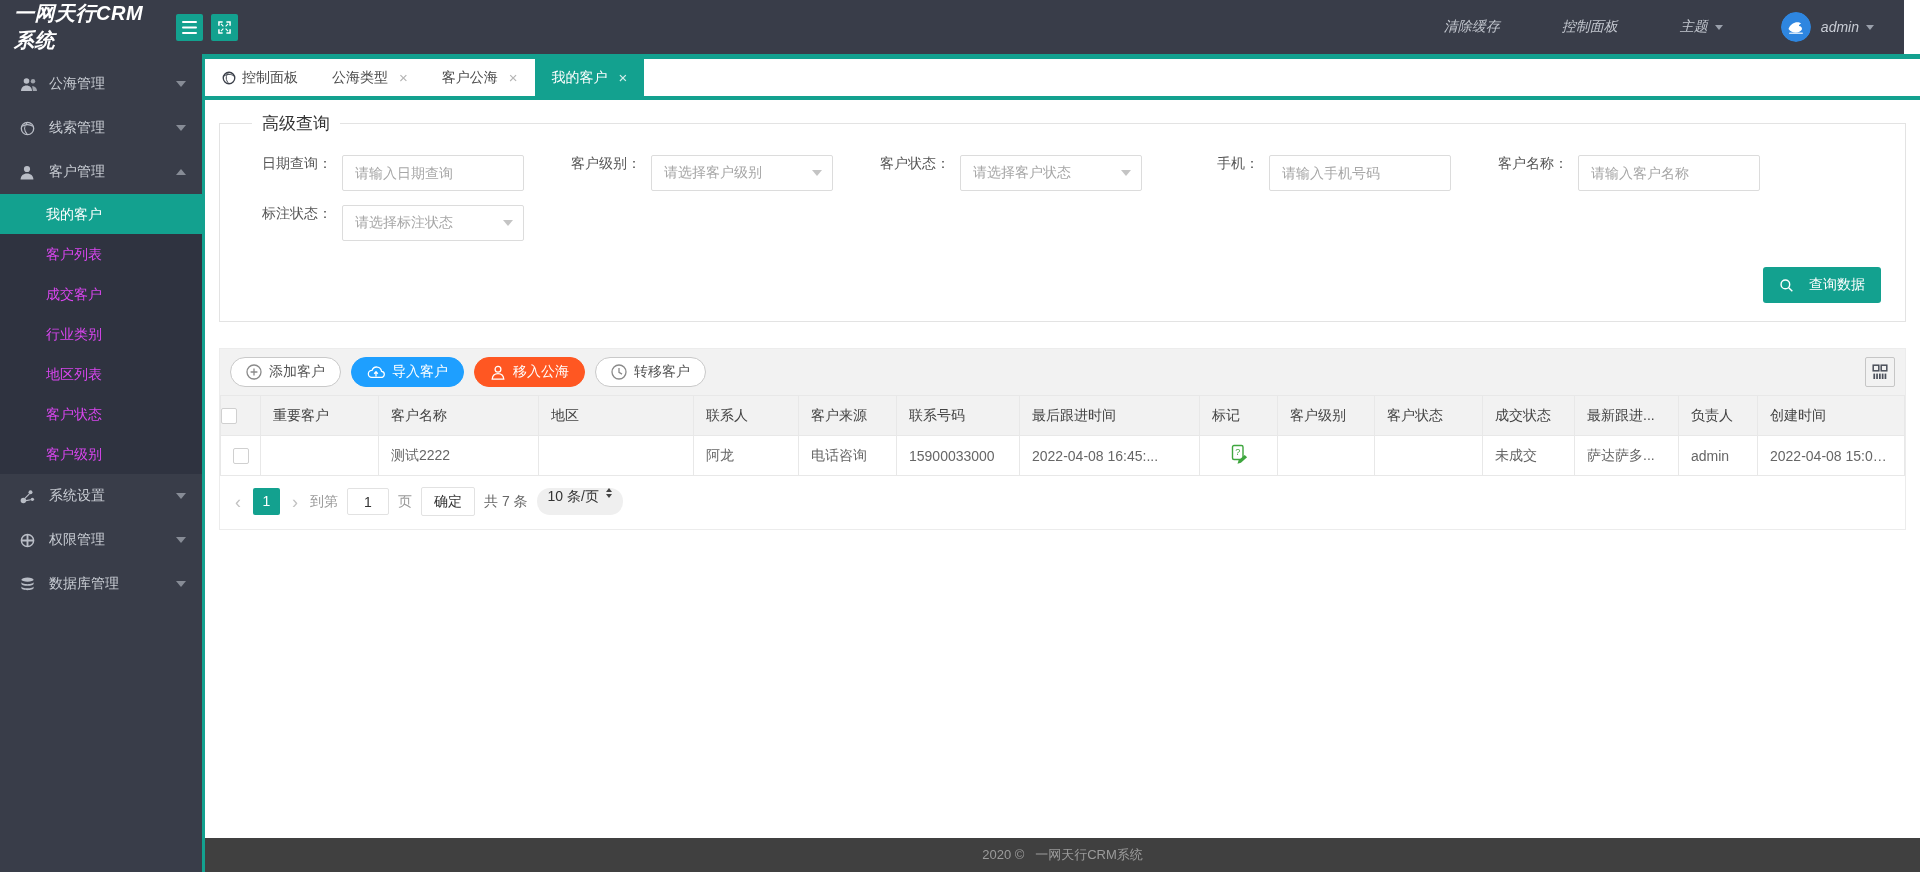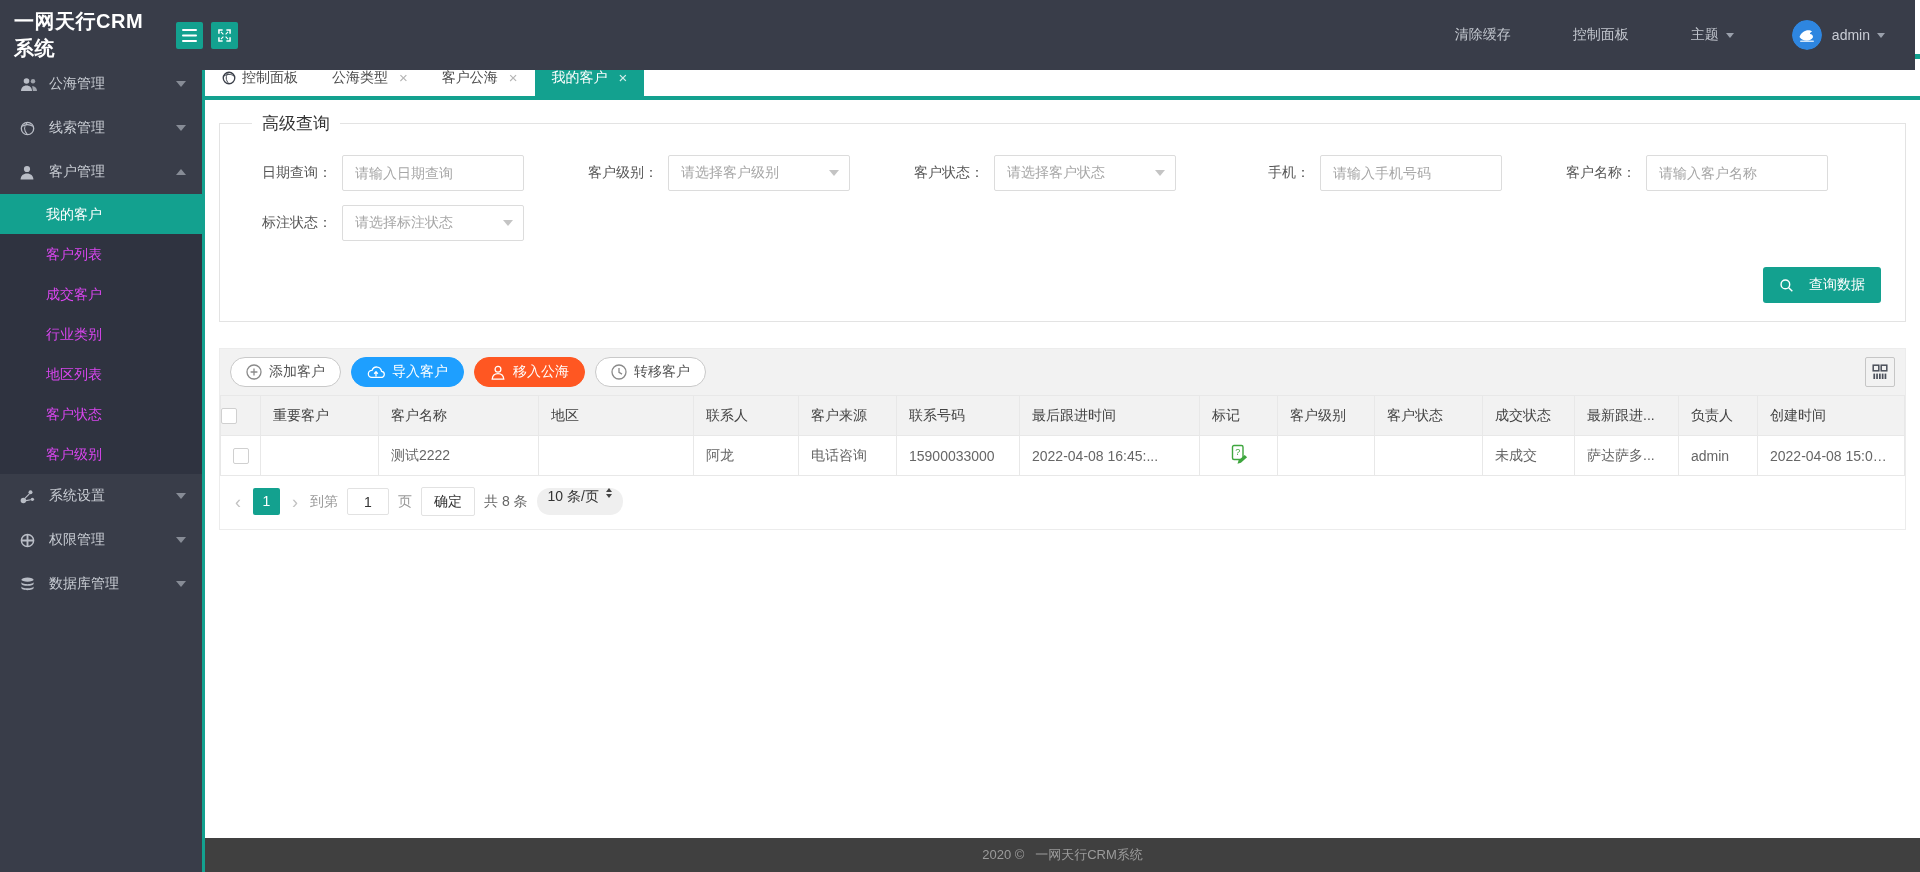--- a/index.html
+++ b/index.html
@@ -4,22 +4,22 @@
 <style>
   :root{
     --accent:#13a18f; --blue:#1e9fff; --orange:#ff5722; --dark:#393d49;
   }
   *{box-sizing:border-box;}
   html,body{margin:0;padding:0;}
   body{width:1920px;height:872px;position:relative;overflow:hidden;background:#fff;
        font-family:"Liberation Sans","DejaVu Sans",sans-serif;}
 
   
-  .header{position:absolute;top:0;left:0;right:5px;height:70px;background:var(--dark);
-          display:flex;align-items:center;z-index:20;}
+  .header{position:absolute;top:0;left:0;right:16px;height:54px;background:var(--dark);
+          display:flex;align-items:center;z-index:20;font-style:italic;}
   .app-title{color:#fff;font-size:20px;font-weight:bold;padding:0 14px;width:176px;letter-spacing:.5px;}
   .hdr-btn{width:27px;height:27px;background:var(--accent);border-radius:2px;display:flex;
            align-items:center;justify-content:center;margin-right:8px;cursor:pointer;}
   .hdr-right{margin-left:auto;display:flex;align-items:center;padding-right:30px;}
   .hdr-link{color:#c3c7cf;font-size:14px;margin-left:62px;cursor:pointer;}
   .hdr-theme{color:#c3c7cf;font-size:14px;margin-left:62px;cursor:pointer;display:flex;align-items:center;}
   .avatar{width:30px;height:30px;border-radius:50%;margin-left:58px;overflow:hidden;cursor:pointer;display:flex;}
   .hdr-admin{color:#c9cdd5;font-size:14px;margin-left:10px;cursor:pointer;display:flex;align-items:center;}
   .caret-sm{display:inline-block;width:0;height:0;border-left:4px solid transparent;
             border-right:4px solid transparent;border-top:5px solid #9aa0ab;margin-left:7px;}
@@ -46,21 +46,21 @@
   .tab-close{margin-left:11px;color:#b4b4b4;font-size:15px;line-height:1;}
   .tab.active{background:var(--accent);color:#fff;}
   .tab.active .tab-close{color:#d7efec;}
 
   .content{position:absolute;top:46px;left:0;right:0;bottom:34px;background:#fff;overflow:hidden;}
 
   
   .query-box{margin:12px 14px 0;border:1px solid #e3e3e3;padding:6px 24px 18px;}
   .query-box legend{font-size:17px;color:#333;padding:0 10px;margin-left:8px;}
   .frow{display:flex;margin-top:14px;}
-  .fgroup{display:flex;align-items:center;margin-right:46px;}
+  .fgroup{display:flex;margin-right:29px;}
   .flabel{width:88px;text-align:right;font-size:14px;color:#555;margin-right:10px;white-space:nowrap;}
   .fctrl{width:182px;height:36px;border:1px solid #dcdcdc;border-radius:2px;background:#fff;}
   .finput{padding:0 12px;font-size:14px;color:#333;font-family:inherit;outline:none;}
   .finput::placeholder{color:#a6a6a6;}
   .fselect{display:flex;align-items:center;padding:0 24px 0 12px;position:relative;cursor:pointer;}
   .ph{color:#a6a6a6;font-size:14px;}
   .sel-caret{position:absolute;right:10px;width:0;height:0;border-left:5px solid transparent;
              border-right:5px solid transparent;border-top:6px solid #c4c4c4;}
   .btn-row{display:flex;justify-content:flex-end;margin-top:26px;}
   .query-btn{height:36px;background:var(--accent);color:#fff;border:none;border-radius:3px;
@@ -434,21 +434,21 @@
       </table>
 
       <div class="pager">
         <span class="pg-arrow">‹</span>
         <span class="pg-cur">1</span>
         <span class="pg-arrow">›</span>
         <span class="pg-text">到第</span>
         <input class="pg-input" value="1" style="">
         <span class="pg-text">页</span>
         <button class="pg-confirm">确定</button>
-        <span class="pg-total">共 8 条</span>
+        <span class="pg-total">共 7 条</span>
         <span class="pg-size">
           <span>10 条/页</span>
           <span class="updown">
               <i class="tri-u"></i>
               <i class="tri-d"></i>
             </span>
         </span>
       </div>
     </div>
 

